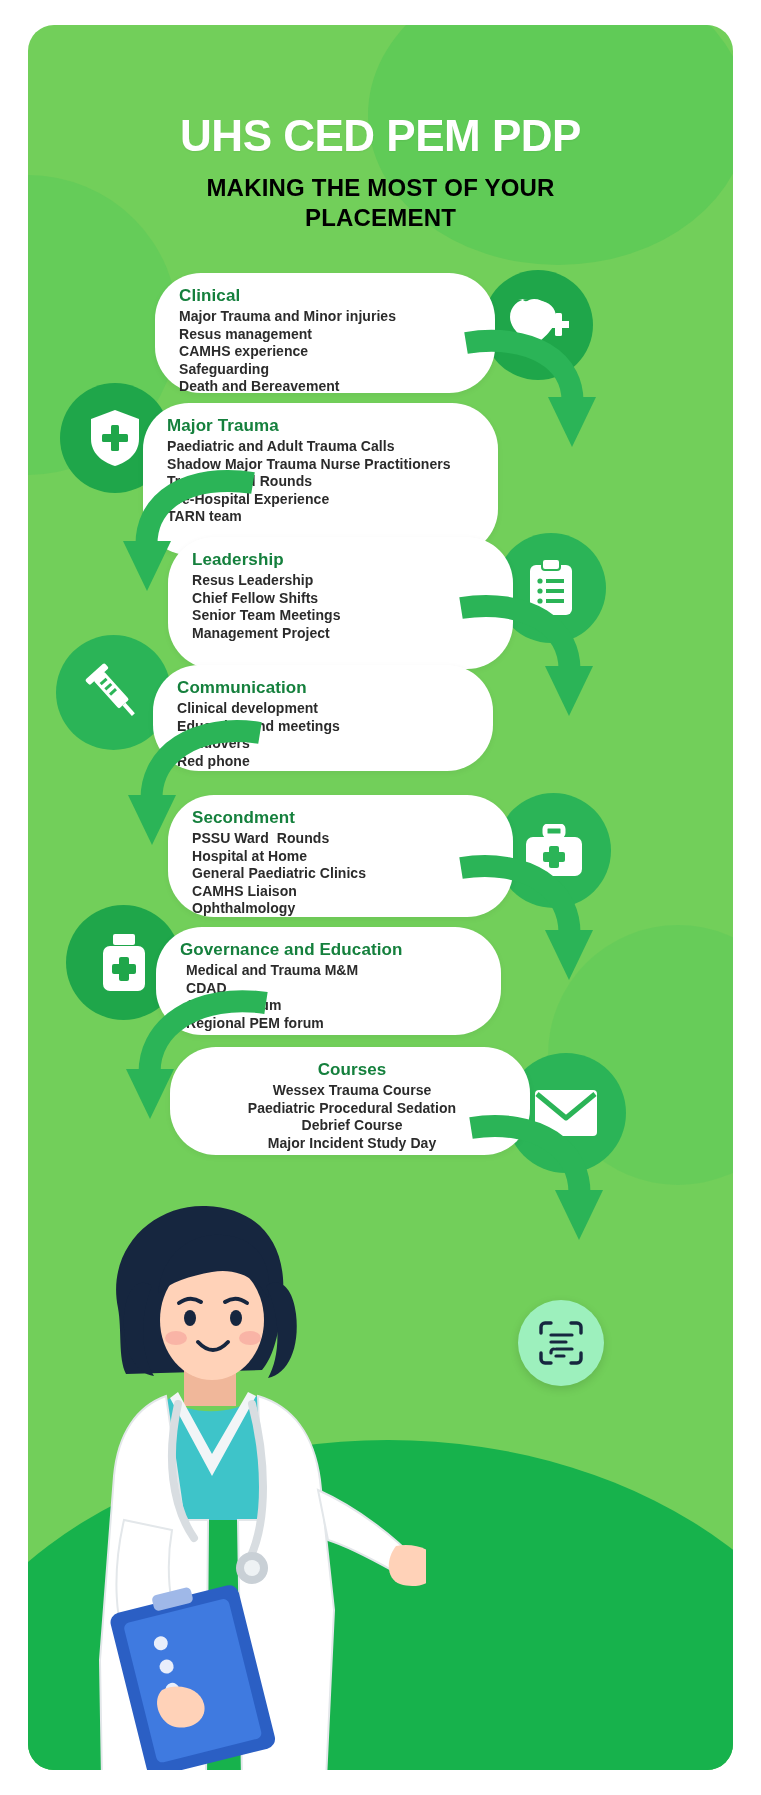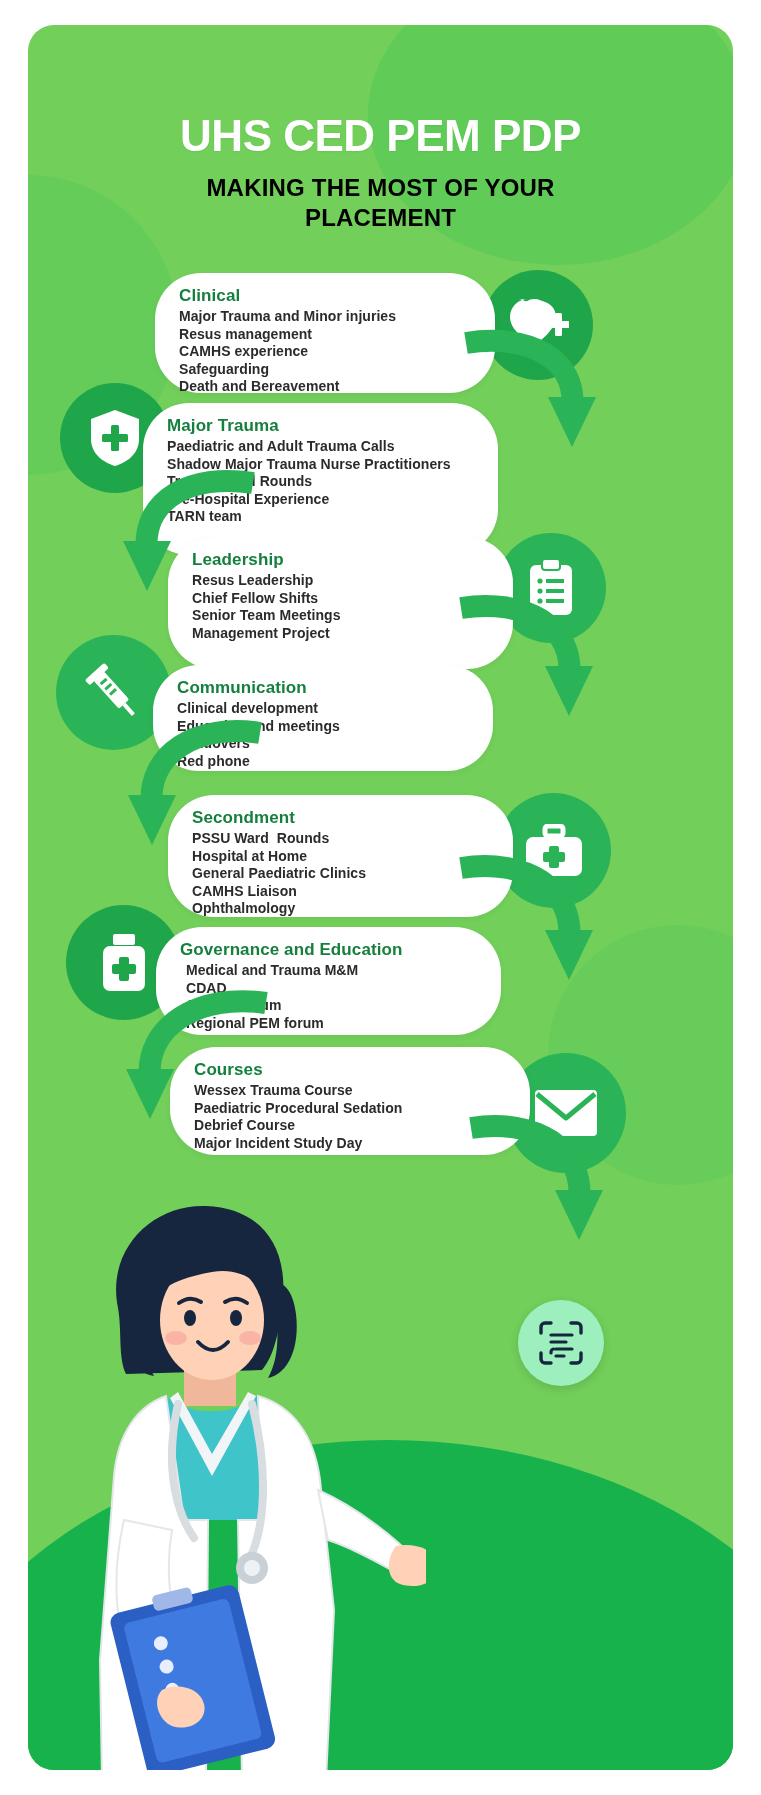--- a/index.html
+++ b/index.html
@@ -253,21 +253,21 @@
       <rect x="2" y="2" width="62" height="46" rx="4" fill="#ffffff"></rect>
       <path d="M4 6 L33 30 L62 6" fill="none" stroke="#2bb457" stroke-width="5" stroke-linejoin="round"></path>
     </svg>
   </div>
   <div class="arrow" style="left:435px;top:1085px;width:150px;height:140px;">
     <svg width="150" height="140" viewBox="0 0 150 140">
       <path d="M8 18 C72 8 122 38 116 92" stroke="#2bb457" stroke-width="22" fill="none"></path>
       <path d="M92 80 L140 80 L116 130 Z" fill="#2bb457"></path>
     </svg>
   </div>
-  <div class="card" style="left:142px;top:1022px;width:360px;height:108px;">
+  <div class="card" style="left:142px;top:1022px;width:360px;height:108px;text-align:center;">
     <h3>Courses</h3>
     <ul>
       <li>Wessex Trauma Course</li>
       <li>Paediatric Procedural Sedation</li>
       <li>Debrief Course</li>
       <li>Major Incident Study Day</li>
     </ul>
   </div>
 
   <div id="doctor">

